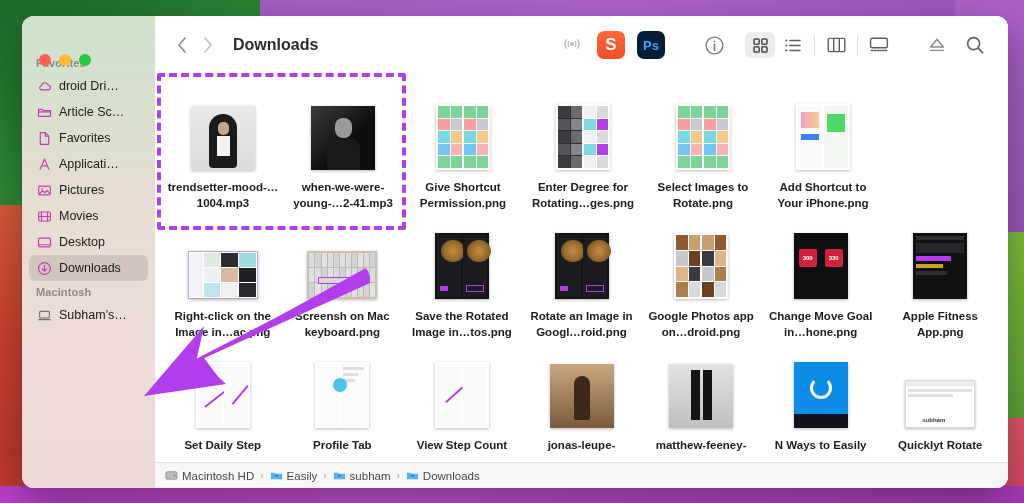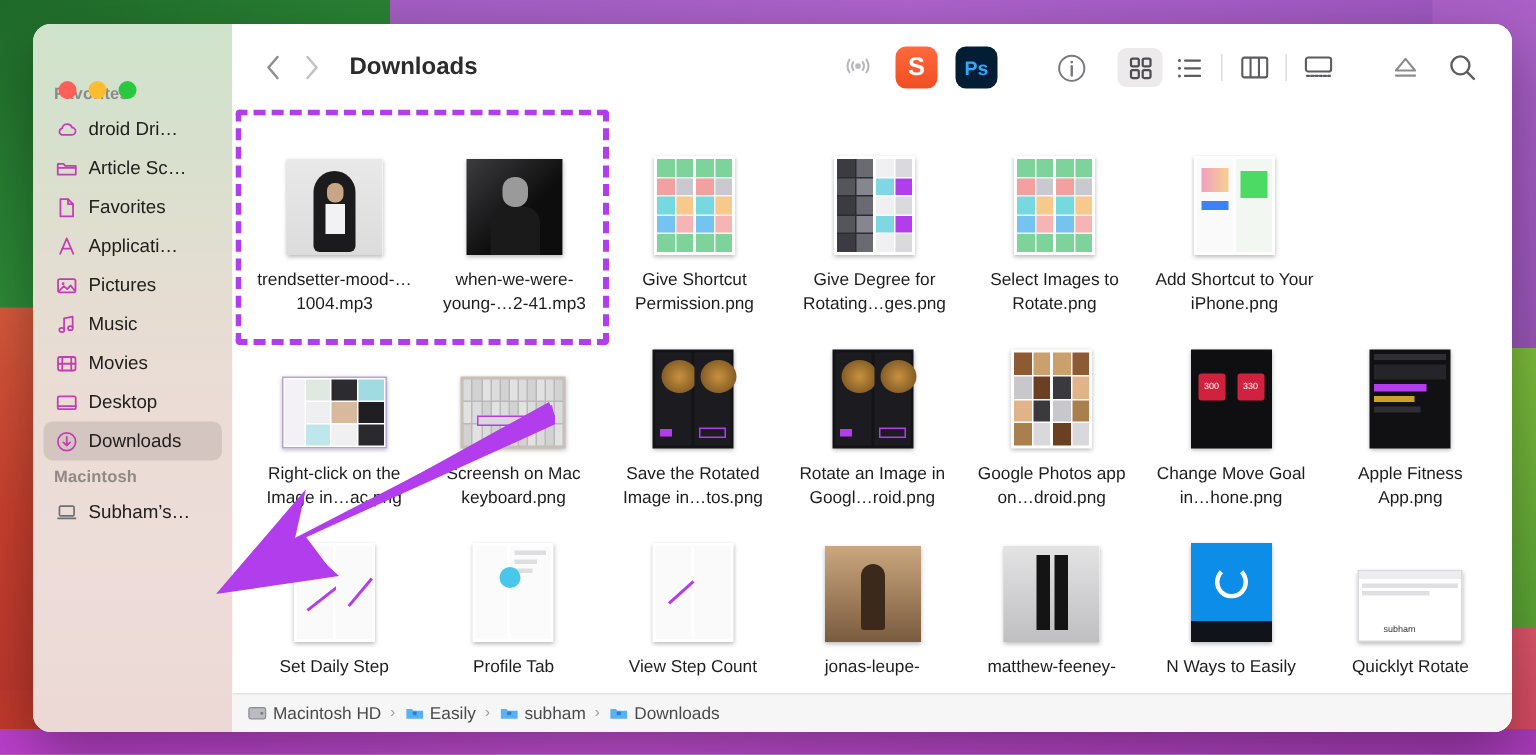--- a/index.html
+++ b/index.html
@@ -101,21 +101,21 @@
   .app-ico.ps { background: #021d34; color:#31a8ff; font-size: 13px; }
   .view-seg { display:flex; align-items:center; gap:3px; margin-left: 6px; }
   .view-btn { width: 30px; height: 26px; border-radius: 6px;
               display:flex; align-items:center; justify-content:center;
               color:#5b5b60; }
   .view-btn.active { background: #eceaea; }
   .vdiv { width:1px; height:18px; background:#dcdcdc; margin:0 3px; }
 
   
   #files { flex: 1; position: relative; overflow: hidden;
-           padding: 8px 8px 0 8px; }
+           padding: 8px 8px 0 8px; font-weight: bold; }
   .frow { display: flex; }
   .fcell { width: 120px; padding-top: 6px;
            display:flex; flex-direction:column; align-items:center; }
   .thumb-wrap { height: 82px; display:flex; align-items:flex-end;
                 justify-content:center; }
   .thumb { box-shadow: 0 1px 3px rgba(0,0,0,.28); background:#fff; }
   .fname { margin-top: 9px; font-size: 11.5px; color: #1d1d1f;
            text-align: center; line-height: 16px; width: 112px;
            word-break: break-word; }
 
@@ -207,30 +207,20 @@
         </div>
         <div class="sb-item">
           <span class="sb-ico">
             <svg width="15" height="15" viewBox="0 0 16 16" fill="none" stroke="#c13fb0" stroke-width="1.25" stroke-linecap="round" stroke-linejoin="round">
               <rect x="1.8" y="3.3" width="12.4" height="9.4" rx="1.3"></rect>
               <circle cx="5.4" cy="6.5" r="1" fill="#c13fb0" stroke="none"></circle>
               <path d="M2.6 11.6 6 8.3l2.3 2.1 2.5-2.6 2.6 3.3"></path>
             </svg>
           </span>
           <span class="sb-label">Pictures</span>
-        </div>
-        <div class="sb-item">
-          <span class="sb-ico">
-            <svg width="15" height="15" viewBox="0 0 16 16" fill="none" stroke="#c13fb0" stroke-width="1.25" stroke-linecap="round" stroke-linejoin="round">
-              <path d="M6.1 11.4V3.5l6.1-1.2v7.8"></path>
-              <ellipse cx="4.5" cy="11.8" rx="1.8" ry="1.5"></ellipse>
-              <ellipse cx="10.6" cy="10.4" rx="1.7" ry="1.4"></ellipse>
-            </svg>
-          </span>
-          <span class="sb-label">Music</span>
         </div>
         <div class="sb-item">
           <span class="sb-ico">
             <svg width="15" height="15" viewBox="0 0 16 16" fill="none" stroke="#c13fb0" stroke-width="1.25" stroke-linecap="round" stroke-linejoin="round">
               <rect x="1.8" y="3.2" width="12.4" height="9.6" rx="1.2"></rect>
               <path d="M4.8 3.2v9.6M11.2 3.2v9.6M1.8 8h12.4"></path>
             </svg>
           </span>
           <span class="sb-label">Movies</span>
         </div>
@@ -440,21 +430,21 @@
                     <div style="background:#f0f0f2"></div>
                     <div style="background:#dadade"></div>
                     <div style="background:#7fd7e3"></div>
                     <div style="background:#b13dec"></div>
                     <div style="background:#f0f0f2"></div>
                     <div style="background:#dadade"></div>
                   </div>
                 </div>
               </div>
             </div>
-            <div class="fname">Give Degree for Rotating…ges.png</div>
+            <div class="fname">Enter Degree for Rotating…ges.png</div>
           </div>
           <div class="fcell">
             <div class="thumb-wrap">
               <div class="thumb th-shot" style="background:#fff;position:relative;display:flex;gap:2px">
         <div style="flex:1">
                   <div class="sheet" style="grid-template-columns:repeat(2,1fr);grid-template-rows:repeat(5,1fr);background:#f4f4f6">
                     <div style="background:#7ed39a"></div>
                     <div style="background:#7ed39a"></div>
                     <div style="background:#f3a0a0"></div>
                     <div style="background:#c9c9cf"></div>

